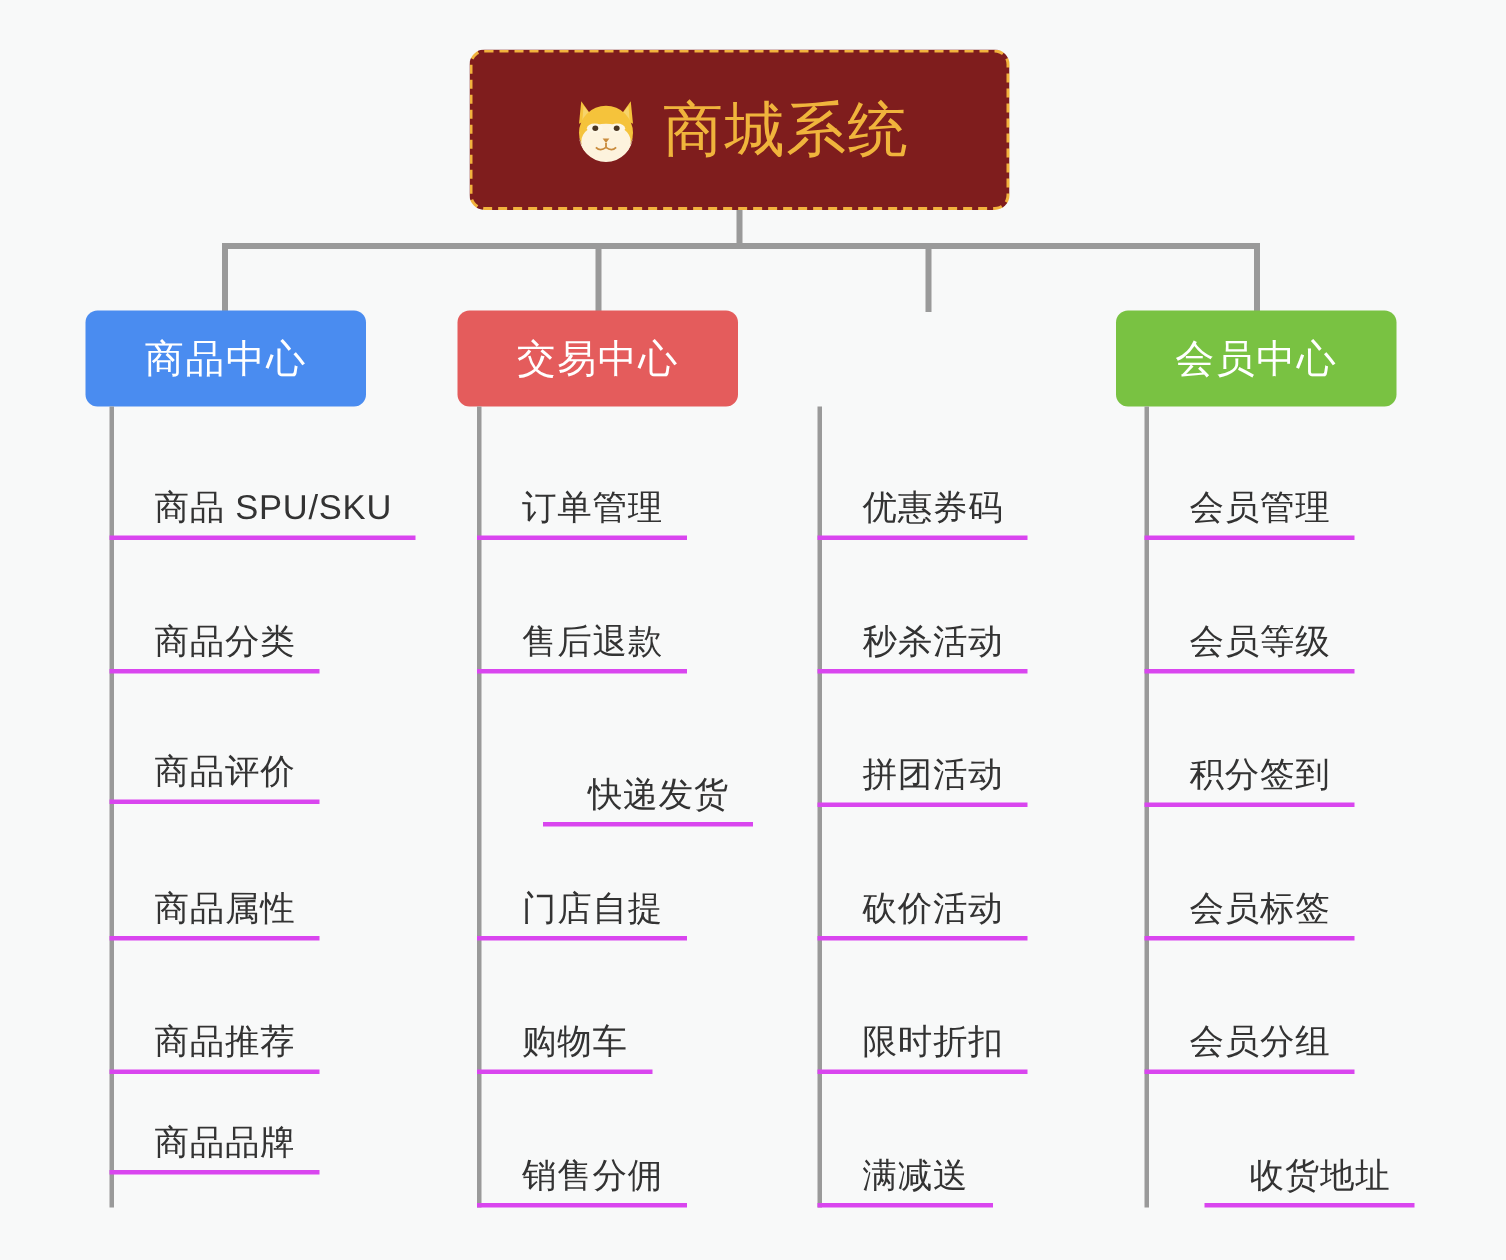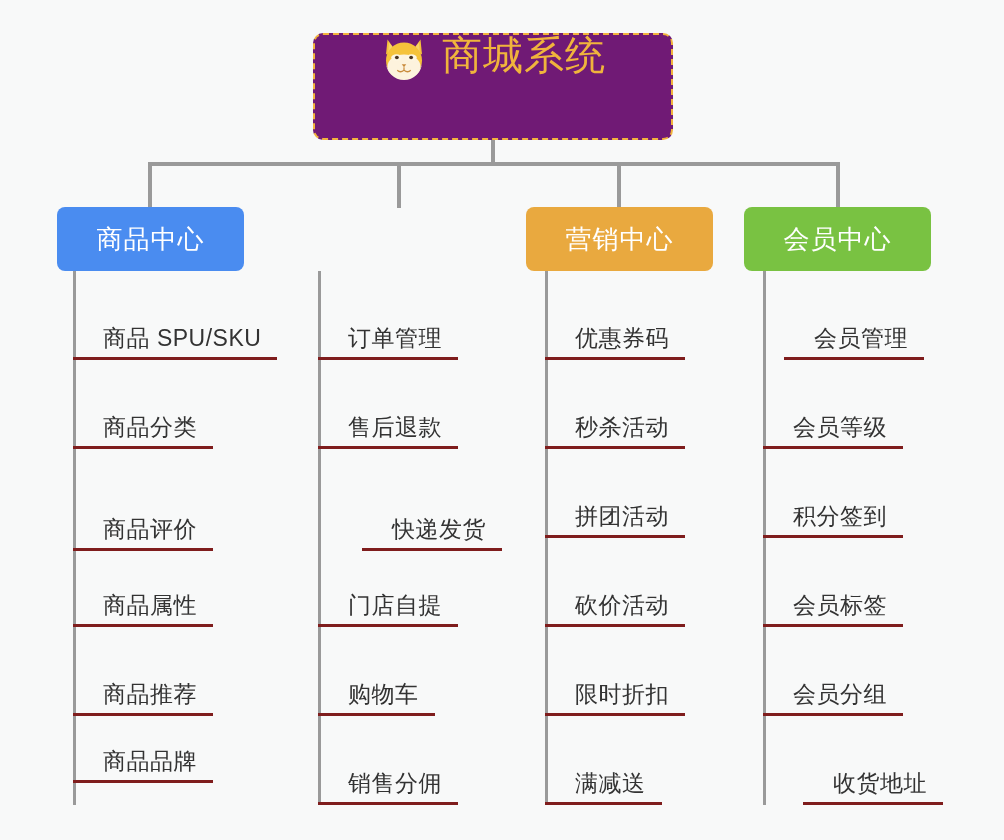--- a/index.html
+++ b/index.html
@@ -20,25 +20,25 @@
   }
 
   
   .root-node {
     position: absolute;
     left: 313px;
     top: 33px;
     width: 360px;
     height: 107px;
     box-sizing: border-box;
-    background: #701a75;
+    background: #7f1d1d;
     border: 2px dashed #f2b33d;
     border-radius: 10px;
     display: flex;
-    align-items: flex-start;
+    align-items: center;
     justify-content: center;
     gap: 14px;
   }
   .root-logo {
     width: 48px;
     height: 48px;
     flex: none;
     display: block;
   }
   .root-title {
@@ -88,21 +88,21 @@
   .leaf-item {
     position: absolute;
     left: 0;
     height: 89px;
     display: flex;
     align-items: flex-end;
   }
   .leaf-inner {
     display: inline-block;
     padding: 0 16px 6px 30px;
-    border-bottom: 3px solid #7f1d1d;
+    border-bottom: 3px solid #d946ef;
     white-space: nowrap;
   }
   .leaf-label {
     font-size: 23px;
     color: #333333;
     line-height: 1.1;
     letter-spacing: 0.5px;
   }
 </style>
 </head>
@@ -136,36 +136,36 @@
   <div class="line line-h" style="left:148px; top:162px; width:692px;"></div>
 
   <div class="line line-v" style="left:148px; top:162px; height:46px;"></div>
   <div class="line line-v" style="left:397px; top:162px; height:46px;"></div>
   <div class="line line-v" style="left:617px; top:162px; height:46px;"></div>
   <div class="line line-v" style="left:836px; top:162px; height:46px;"></div>
 
   <div class="branch-box" style="left: 57px; width: 187px; background: rgb(74, 140, 240);">
     <span>商品中心</span>
   </div>
-  <div class="branch-box" style="left: 526px; width: 187px; background: rgb(233, 169, 63);">
-    <span>营销中心</span>
+  <div class="branch-box" style="left: 305px; width: 187px; background: rgb(228, 92, 92);">
+    <span>交易中心</span>
   </div>
   <div class="branch-box" style="left: 744px; width: 187px; background: rgb(121, 194, 66);">
     <span>会员中心</span>
   </div>
 
   <div class="leaf-column" style="left: 73px;">
     <div class="leaf-spine" style="height: 534px;"></div>
   <div class="leaf-item" style="top: 0px;">
         <div class="leaf-inner"><span class="leaf-label">商品 SPU/SKU</span></div>
       </div>
       <div class="leaf-item" style="top: 89px;">
         <div class="leaf-inner"><span class="leaf-label">商品分类</span></div>
       </div>
-      <div class="leaf-item" style="top: 191px;">
+      <div class="leaf-item" style="top: 176px;">
         <div class="leaf-inner"><span class="leaf-label">商品评价</span></div>
       </div>
       <div class="leaf-item" style="top: 267px;">
         <div class="leaf-inner"><span class="leaf-label">商品属性</span></div>
       </div>
       <div class="leaf-item" style="top: 356px;">
         <div class="leaf-inner"><span class="leaf-label">商品推荐</span></div>
       </div>
       <div class="leaf-item" style="top: 423px;">
         <div class="leaf-inner"><span class="leaf-label">商品品牌</span></div>
@@ -208,21 +208,21 @@
       </div>
       <div class="leaf-item" style="top: 356px;">
         <div class="leaf-inner"><span class="leaf-label">限时折扣</span></div>
       </div>
       <div class="leaf-item" style="top: 445px;">
         <div class="leaf-inner"><span class="leaf-label">满减送</span></div>
       </div>
     </div>
   <div class="leaf-column" style="left: 763px;">
     <div class="leaf-spine" style="height: 534px;"></div>
-  <div class="leaf-item" style="top: 0px; margin-left: 21px;">
+  <div class="leaf-item" style="top: 0px;">
         <div class="leaf-inner"><span class="leaf-label">会员管理</span></div>
       </div>
       <div class="leaf-item" style="top: 89px; align-items: flex-end;">
         <div class="leaf-inner"><span class="leaf-label">会员等级</span></div>
       </div>
       <div class="leaf-item" style="top: 178px; text-align: right;">
         <div class="leaf-inner"><span class="leaf-label">积分签到</span></div>
       </div>
       <div class="leaf-item" style="top: 267px;">
         <div class="leaf-inner"><span class="leaf-label">会员标签</span></div>

